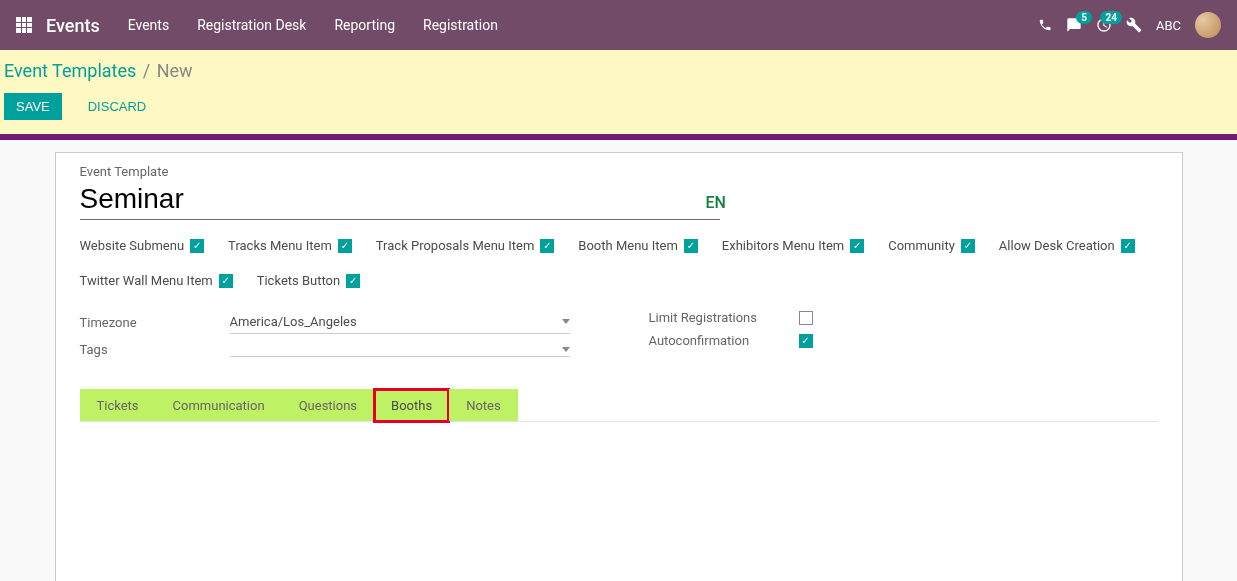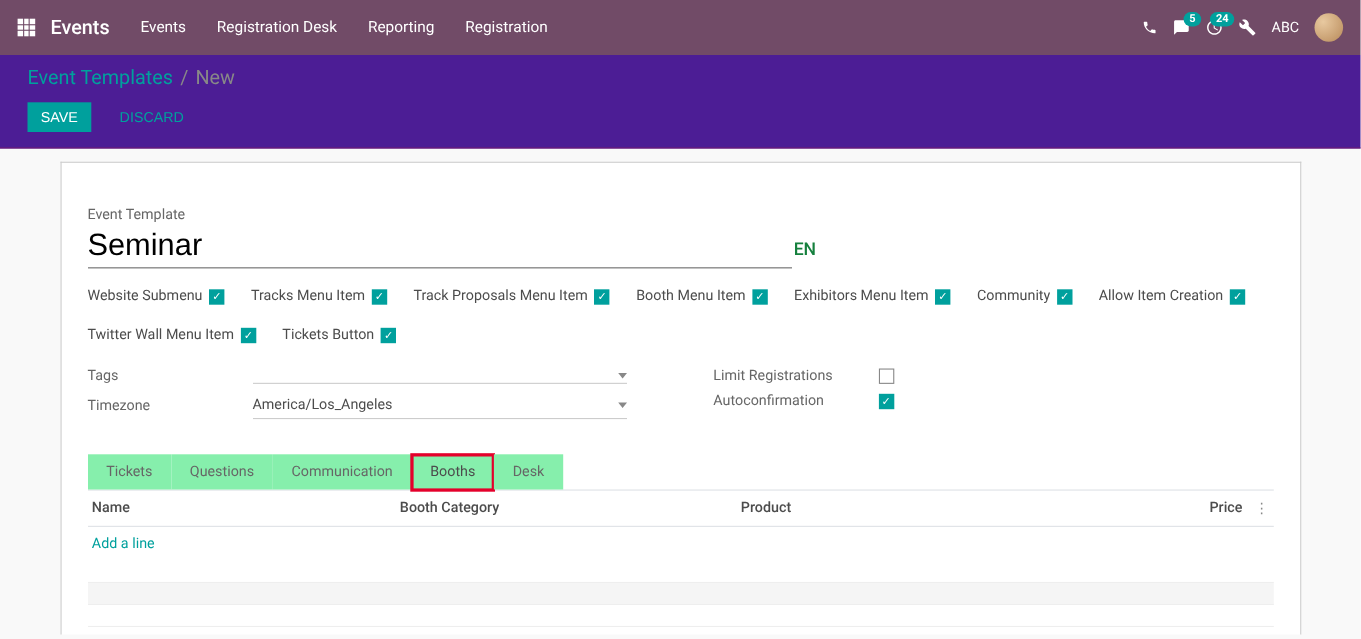--- a/index.html
+++ b/index.html
@@ -11,52 +11,52 @@
 .apps-grid span { background: #fff; }
 .brand { font-size: 18px; font-weight: 500; margin-right: 28px; }
 .nav-menu { display: flex; gap: 28px; flex: 1; }
 .nav-item { color: #fff; font-size: 14px; cursor: pointer; }
 .nav-right { display: flex; align-items: center; gap: 14px; }
 .icon-btn { position: relative; cursor: pointer; display: flex; align-items: center; }
 .badge { background: #00A09D; color: #fff; font-size: 10px; font-weight: 700; border-radius: 9px; padding: 1px 5px; position: absolute; top: -6px; right: -10px; }
 .avatar { width: 26px; height: 26px; border-radius: 50%; background: radial-gradient(circle at 30% 30%, #e8c9a0, #b88a5a); }
 
 
-.control-bar { background: #4c1d95; border-bottom: 1px solid #701a75; padding: 10px 25px 14px; }
+.control-bar { background: #fef9c3; border-bottom: 6px solid #701a75; padding: 10px 4px 14px; }
 .breadcrumb { font-size: 18px; margin-bottom: 12px; }
 .breadcrumb .link { color: #00A09D; cursor: pointer; }
 .breadcrumb .sep { color: #888; padding: 0 2px; }
 .breadcrumb .current { color: #888; }
 .btn-row { display: flex; gap: 26px; align-items: center; }
 .btn-primary { background: #00A09D; color: #fff; border: none; padding: 6px 12px; font-size: 13px; font-weight: 500; cursor: pointer; text-transform: uppercase; }
 .btn-link { background: none; border: none; color: #00A09D; font-size: 13px; cursor: pointer; text-transform: uppercase; }
 
 
 .sheet-wrap { display: flex; justify-content: center; padding-top: 12px; }
-.sheet { background: #fff; border: 1px solid #ccc; border-bottom: none; width: 1128px; padding: 40px 24px 0; min-height: 430px; }
+.sheet { background: #fff; border: 1px solid #ccc; border-bottom: none; width: 1128px; padding: 11px 24px 0; min-height: 430px; }
 .field-label { font-size: 13px; color: #666; margin-bottom: 2px; }
-.name-row { display: flex; align-items: flex-end; gap: 26px; margin-bottom: 18px; }
+.name-row { display: flex; align-items: flex-end; gap: 10px; margin-bottom: 18px; }
 .name-input { font-size: 28px; font-weight: 400; border: none; border-bottom: 1px solid #6a6a6a; padding: 2px 0 4px; width: 640px; outline: none; }
 .lang-badge { color: #15803d; font-weight: 500; font-size: 16px; margin-left: -24px; margin-bottom: 8px; cursor: pointer; }
 
 .check-row { display: flex; flex-wrap: wrap; gap: 20px 24px; margin-bottom: 22px; }
 .check-item { display: flex; align-items: center; gap: 6px; font-size: 13px; color: #4c4c4c; }
 .cbox { width: 14px; height: 14px; background: #00A09D; display: inline-flex; align-items: center; justify-content: center; color: #fff; font-size: 10px; cursor: pointer; }
 .cbox.empty { background: #fff; border: 1px solid #888; }
 
 .two-col { display: flex; gap: 60px; margin-bottom: 24px; }
 .col { flex: 1; }
 .form-row { display: flex; align-items: center; margin-bottom: 8px; }
 .form-row .lbl { width: 150px; font-size: 13px; color: #666; }
 .select-input { flex: 1; border: none; border-bottom: 1px solid #ccc; padding: 4px 0; font-size: 13px; display: flex; justify-content: space-between; align-items: center; max-width: 340px; cursor: pointer; }
 .caret-down { width: 0; height: 0; border-left: 4px solid transparent; border-right: 4px solid transparent; border-top: 5px solid #888; }
 
 
 .tabs { display: flex; border-bottom: 1px solid #dee2e6; margin-left: 0; }
-.tab { padding: 8px 16px; border: 1px solid transparent; border-bottom: none; font-size: 13px; color: #666; cursor: pointer; background: #86efac; }
+.tab { padding: 8px 16px; border: 1px solid transparent; border-bottom: none; font-size: 13px; color: #666; cursor: pointer; background: #bef264; }
 .tab.active { border-color: #dee2e6; border-bottom: 1px solid #fff; margin-bottom: -1px; color: #4c4c4c; }
 .tab.highlighted { outline: 3px solid #e4002b; outline-offset: -2px; }
 
 
 .grid-table { width: 100%; margin-top: 0; }
 .thead { display: flex; border-bottom: 1px solid #dee2e6; padding: 8px 4px; font-size: 13px; font-weight: 500; color: #4c4c4c; }
 .th-name { flex: 0 0 280px; }
 .th-cat { flex: 0 0 310px; }
 .th-prod { flex: 1; }
 .th-price { flex: 0 0 80px; text-align: right; }
@@ -157,78 +157,65 @@
         </div>
         <div class="check-item">
           <span>Exhibitors Menu Item</span>
           <span class="cbox">✓</span>
         </div>
         <div class="check-item">
           <span>Community</span>
           <span class="cbox">✓</span>
         </div>
         <div class="check-item">
-          <span>Allow Item Creation</span>
+          <span>Allow Desk Creation</span>
           <span class="cbox">✓</span>
         </div>
         <div class="check-item">
           <span>Twitter Wall Menu Item</span>
           <span class="cbox">✓</span>
         </div>
         <div class="check-item">
           <span>Tickets Button</span>
           <span class="cbox">✓</span>
         </div>
       </div>
 
     <div class="two-col">
       <div class="col">
+        <div class="form-row">
+          <div class="lbl">Timezone</div>
+          <div class="select-input">
+            <span>America/Los_Angeles</span>
+            <span class="caret-down"></span>
+          </div>
+        </div>
         <div class="form-row">
           <div class="lbl">Tags</div>
           <div class="select-input">
             <span></span>
             <span class="caret-down"></span>
           </div>
         </div>
-        <div class="form-row">
-          <div class="lbl">Timezone</div>
-          <div class="select-input">
-            <span>America/Los_Angeles</span>
-            <span class="caret-down"></span>
-          </div>
-        </div>
       </div>
       <div class="col">
         <div class="form-row">
           <div class="lbl">Limit Registrations</div>
           <span class="cbox empty"></span>
         </div>
         <div class="form-row">
           <div class="lbl">Autoconfirmation</div>
           <span class="cbox">✓</span>
         </div>
       </div>
     </div>
 
     <div class="tabs" id="tabs">
         <div class="tab">Tickets</div>
+        <div class="tab">Communication</div>
         <div class="tab">Questions</div>
-        <div class="tab">Communication</div>
         <div class="tab active highlighted">Booths</div>
-        <div class="tab">Desk</div>
-      </div>
-
-    <div class="grid-table">
-      <div class="thead">
-        <div class="th-name">Name</div>
-        <div class="th-cat">Booth Category</div>
-        <div class="th-prod">Product</div>
-        <div class="th-price">Price</div>
-        <div class="th-menu">⋮</div>
-      </div>
-      <div class="add-line">Add a line</div>
-      <div class="spacer-row"></div>
-      <div class="spacer-row alt"></div>
-      <div class="spacer-row"></div>
-    </div>
+        <div class="tab">Notes</div>
+      </div>
+
 
   </div>
 </div>
 
 </body></html>

